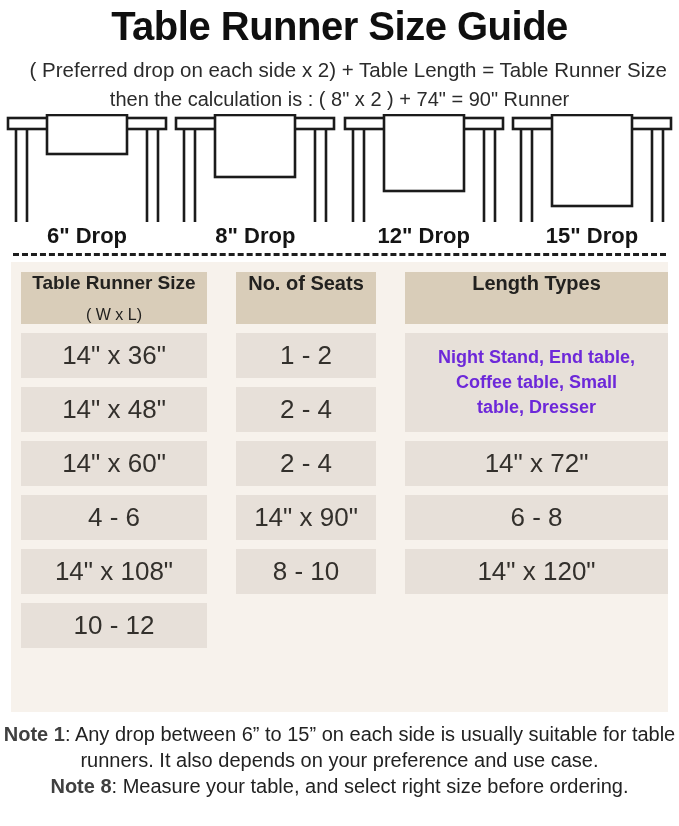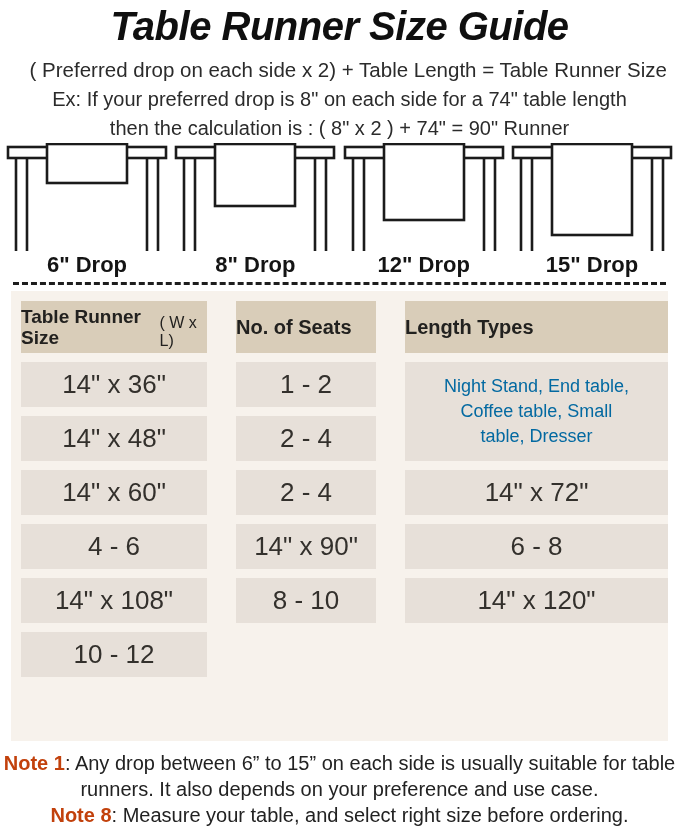--- a/index.html
+++ b/index.html
@@ -8,21 +8,21 @@
     width:679px; height:826px; background:#ffffff;
     font-family:"Liberation Sans", sans-serif; color:#1e1e1e;
     overflow:hidden;
   }
   .page { width:679px; height:826px; position:relative; }
 
   
   .title {
     margin:2px 0 0; text-align:center;
     font-size:40px; line-height:48px; font-weight:bold;
-    color:#0f0f0f; letter-spacing:-0.5px;font-style:italic;
+    color:#0f0f0f; letter-spacing:-0.5px;
   }
   .formula {
     margin:7px 12px 0; text-align:right;
     font-size:20.5px; line-height:25px; color:#2b2b2b;
   }
   .example { margin:5px 0 0; text-align:center; font-size:20px; line-height:24px; color:#2b2b2b; }
 
   
   .figures { display:flex; justify-content:space-between; padding:0 5px; margin-top:3px; }
   .figures figure { margin:0; width:164px; text-align:center; }
@@ -37,52 +37,51 @@
   .panel {
     margin:6px 11px 0; width:657px; height:450px;
     background:#f7f2ec;
     padding:10px 0 10px 10px;
     display:grid;
     grid-template-columns:186px 140px 263px;
     grid-template-rows:52px repeat(7,45px);
     gap:9px 29px;
   }
   .hcell {
-    background:#d9cdb9; display:flex; flex-direction:row;
-    align-items:center; justify-content:flex-start; color:#22211f;
+    background:#d9cdb9; display:flex; flex-direction:column;
+    align-items:center; justify-content:space-between; color:#22211f;
   }
   .hmain  { font-weight:bold; font-size:19px; line-height:21px; }
   .hsub   { font-size:16px; line-height:18px; margin-top:10px; }
   .hone   { font-weight:bold; font-size:20px; }
   .cell {
     background:#e7e0d9; display:flex; align-items:center; justify-content:center;
     font-size:26px; color:#33302c;
   }
   .type-cell {
     background:#e7e0d9; display:flex; align-items:center; justify-content:center;
-    text-align:center; font-weight:normal; font-size:18px; line-height:1.38;
-    color:#0369a1; white-space:pre-line; padding:0 10px;
+    text-align:center; font-weight:bold; font-size:18px; line-height:1.38;
+    color:#6d28d9; white-space:pre-line; padding:0 10px;
   }
   .tg1 { grid-column:3; grid-row:2 / span 2; }
   .tg2 { grid-column:3; grid-row:4; font-size:17.5px; line-height:1.3; }
   .tg3 { grid-column:3; grid-row:5 / span 4; }
 
   
   .notes { margin:9px 2px 0; text-align:center; font-size:20px; line-height:26px; color:#222; }
   .notes p { margin:0; }
-  .notes b { color:#c2410c; }
+  .notes b { color:#404040; }
 </style>
 </head>
 <body>
 
 <div class="page">
 
   <h1 class="title">Table Runner Size Guide</h1>
   <p class="formula">( Preferred drop on each side x 2) + Table Length = Table Runner Size</p>
-  <p class="example">Ex: If your preferred drop is 8" on each side for a 74" table length</p>
   <p class="example">then the calculation is : ( 8" x 2 ) + 74" = 90" Runner</p>
 
   <div class="figures">
     <figure>
       <svg width="164" height="108" viewBox="0 0 164 108">
         <rect x="3" y="4" width="158" height="11" fill="#fff" stroke="#1b1b1b" stroke-width="2.6"></rect>
         <path d="M11,15 V108 M22,15 V108 M142,15 V108 M153,15 V108" stroke="#1b1b1b" stroke-width="2.6" fill="none"></path>
         <rect x="42" y="1" width="80" fill="#fff" stroke="#1b1b1b" stroke-width="2.6" height="39"></rect>
       </svg>
       <figcaption>6" Drop</figcaption>

